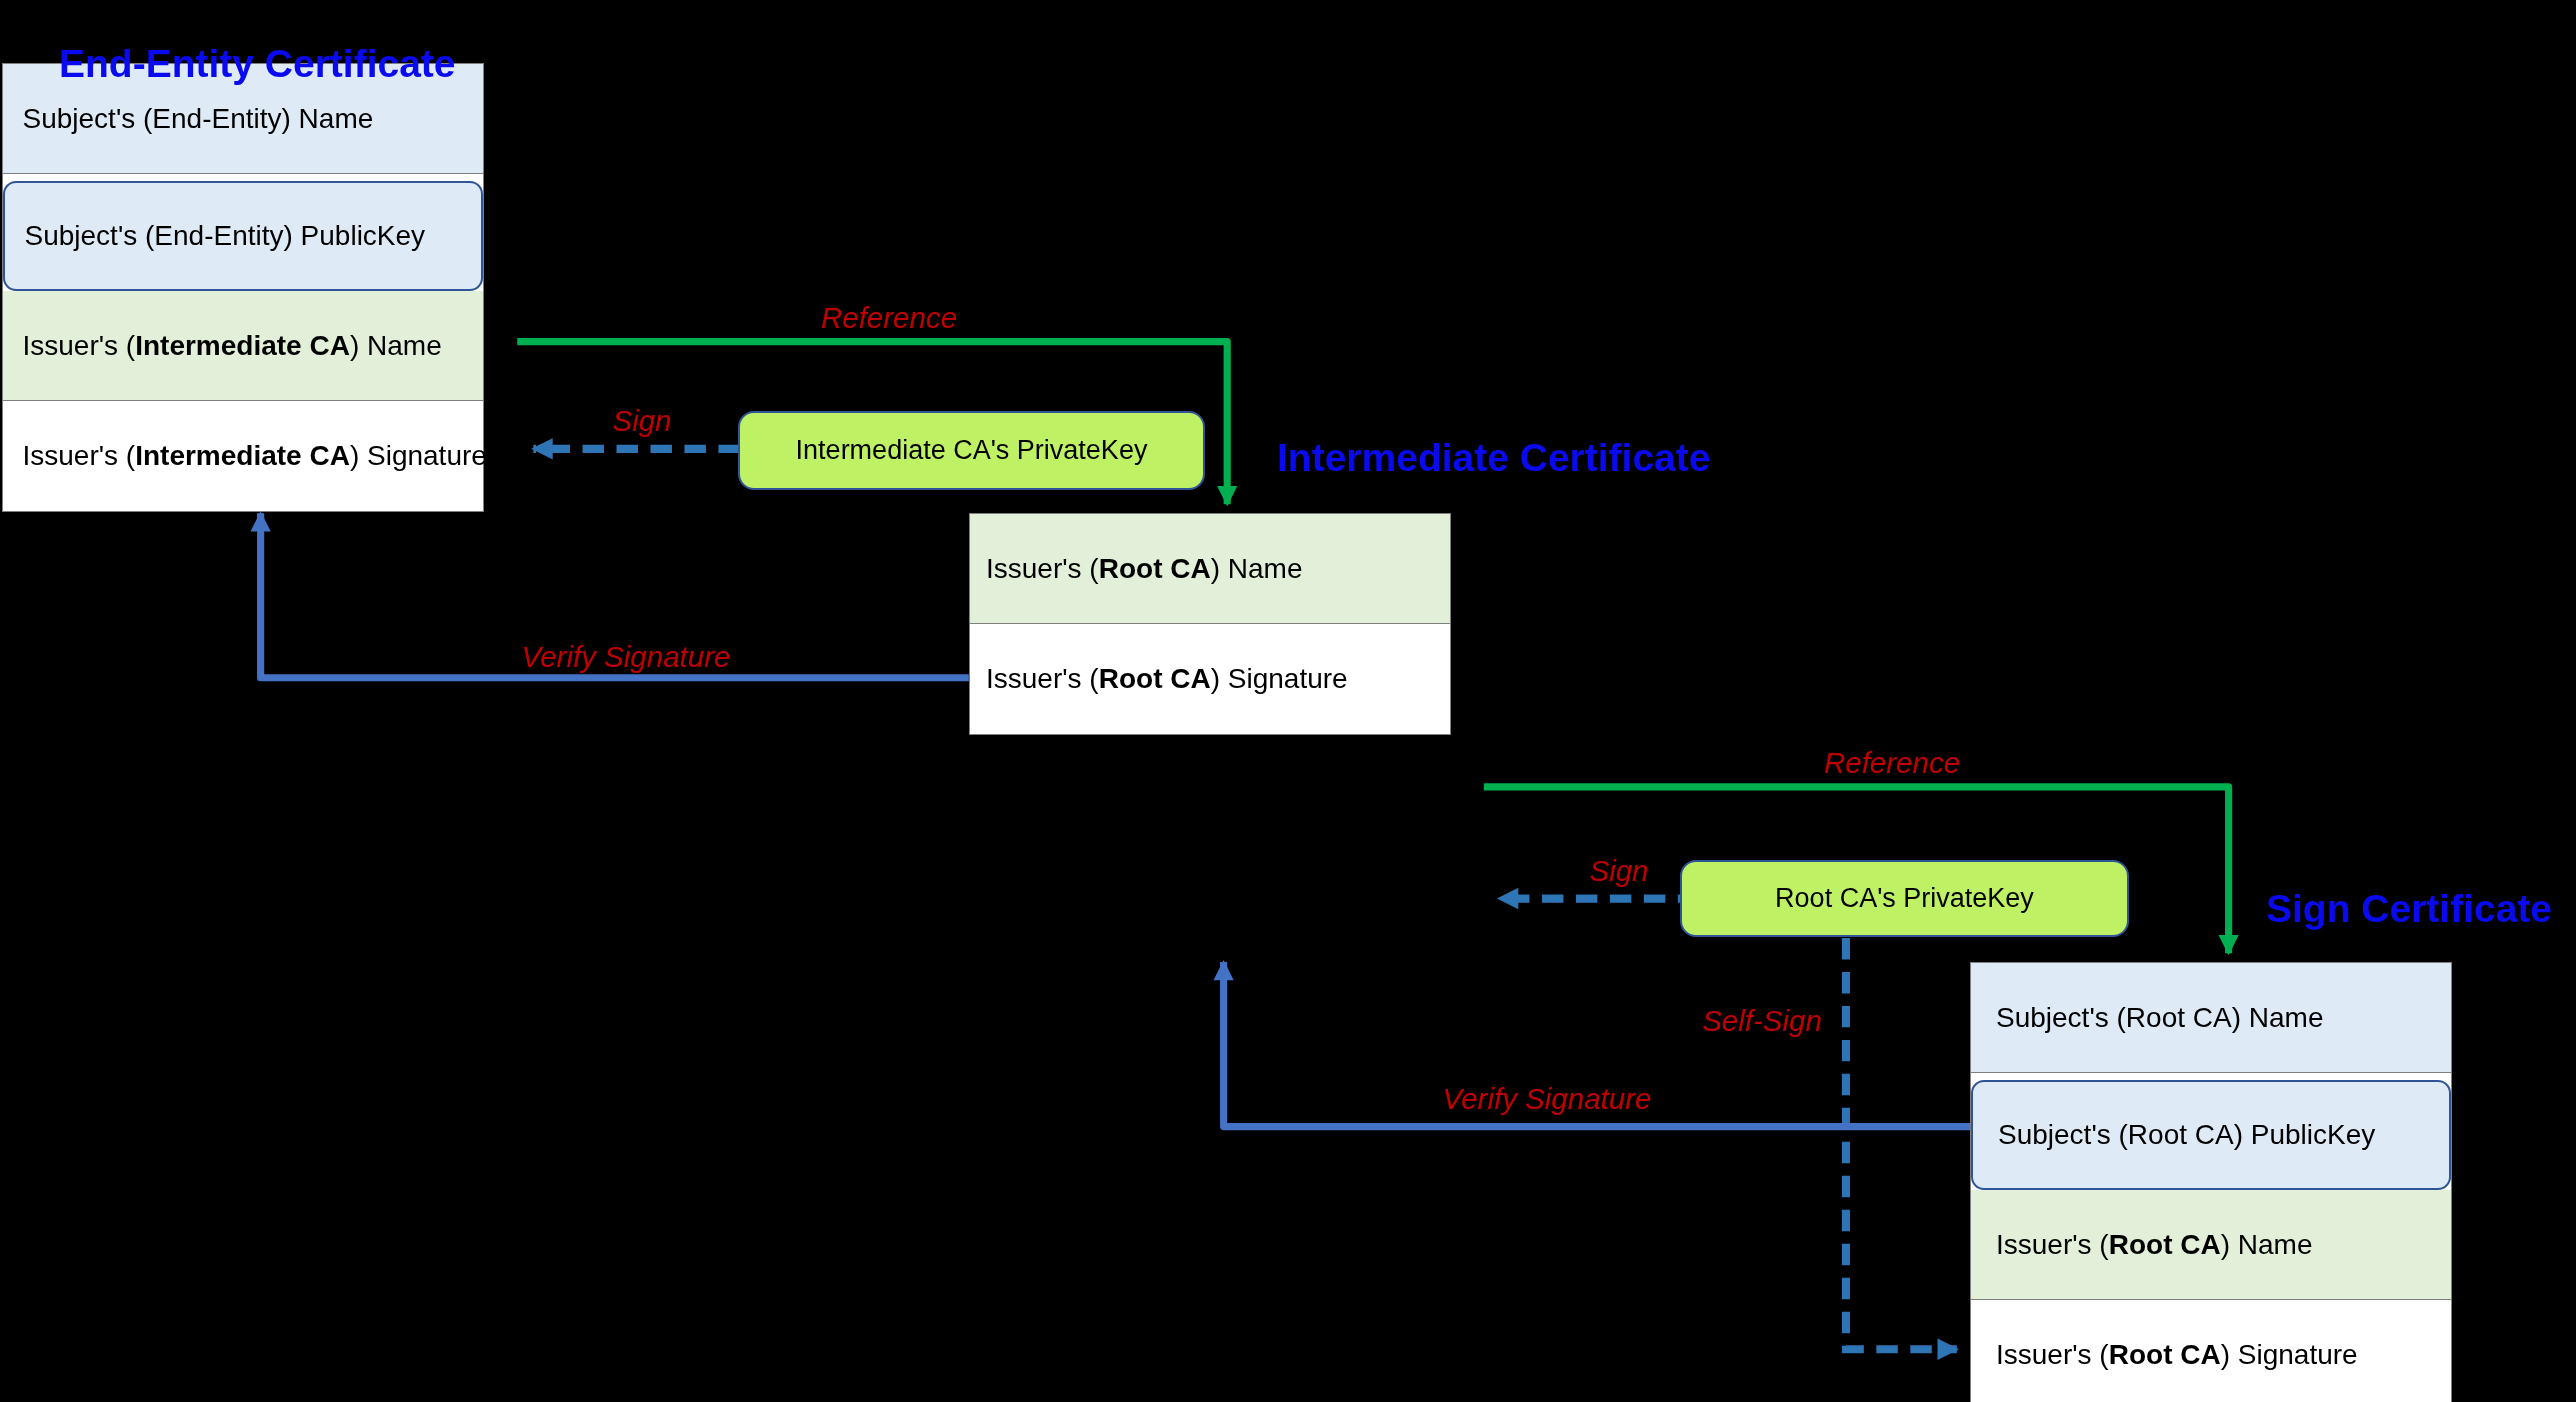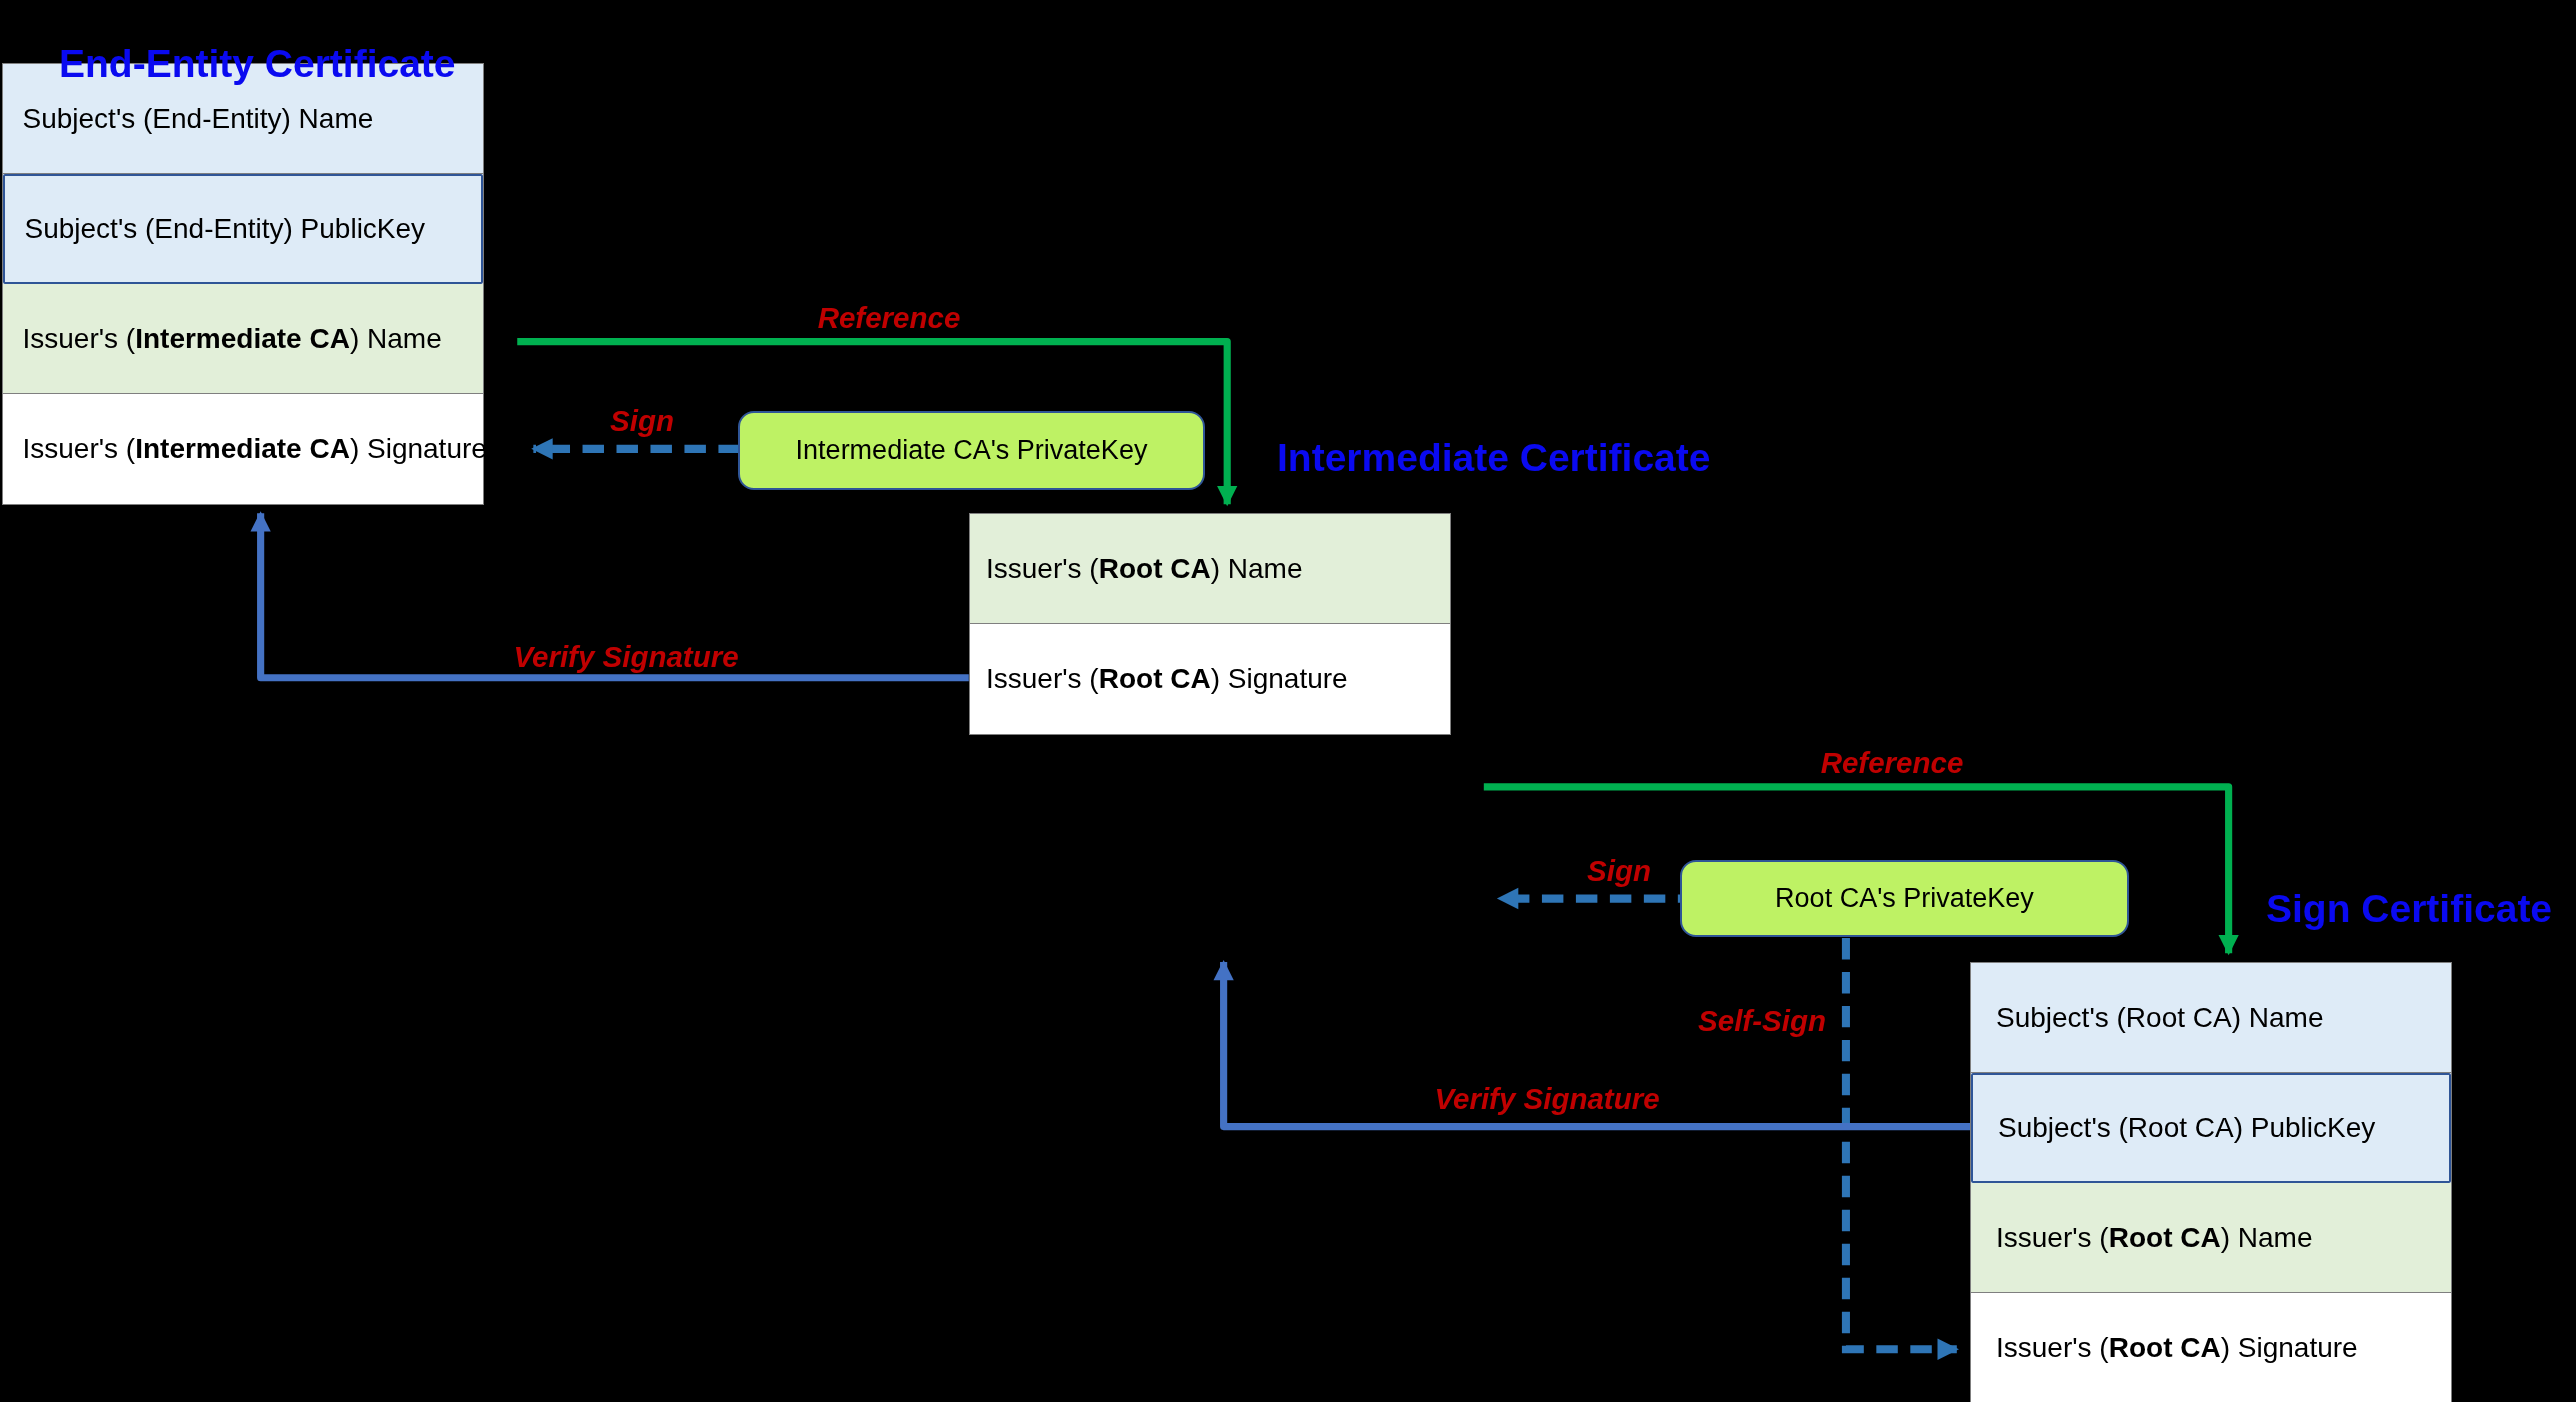--- a/index.html
+++ b/index.html
@@ -30,21 +30,22 @@
     font-size:28px;
     color:#000;
     border-bottom:1.8px solid #7f7f7f;
     white-space:nowrap;
   }
   .row:last-child{border-bottom:none;}
   .row.name{background:#deebf7;}
   .row.pubkey{
     background:#deebf7;
     border:2.7px solid #2f5597;
-    border-radius:2px;
+    border-radius:13px;
+    margin-top:7px;
   }
   .row.issuer{background:#e2efd9;}
   .row.sig{background:#ffffff;}
   .row b{font-weight:700;}
   .cert.c2 .row{padding:0 16px;}
   .cert.c3 .row{padding:0 25px;}
 
   
   .title{
     position:absolute;
@@ -69,21 +70,21 @@
     color:#000;
     white-space:nowrap;
     z-index:2;
   }
 
   
   .lbl{
     position:absolute;
     font-size:29.5px;
     font-style:italic;
-    font-weight:700;
+    font-weight:400;
     color:#c00000;
     transform:translateX(-50%);
     white-space:nowrap;
     z-index:4;
   }
 
   svg.arrows{position:absolute;inset:0;z-index:1;pointer-events:none;}
 </style>
 </head>
 <body>

